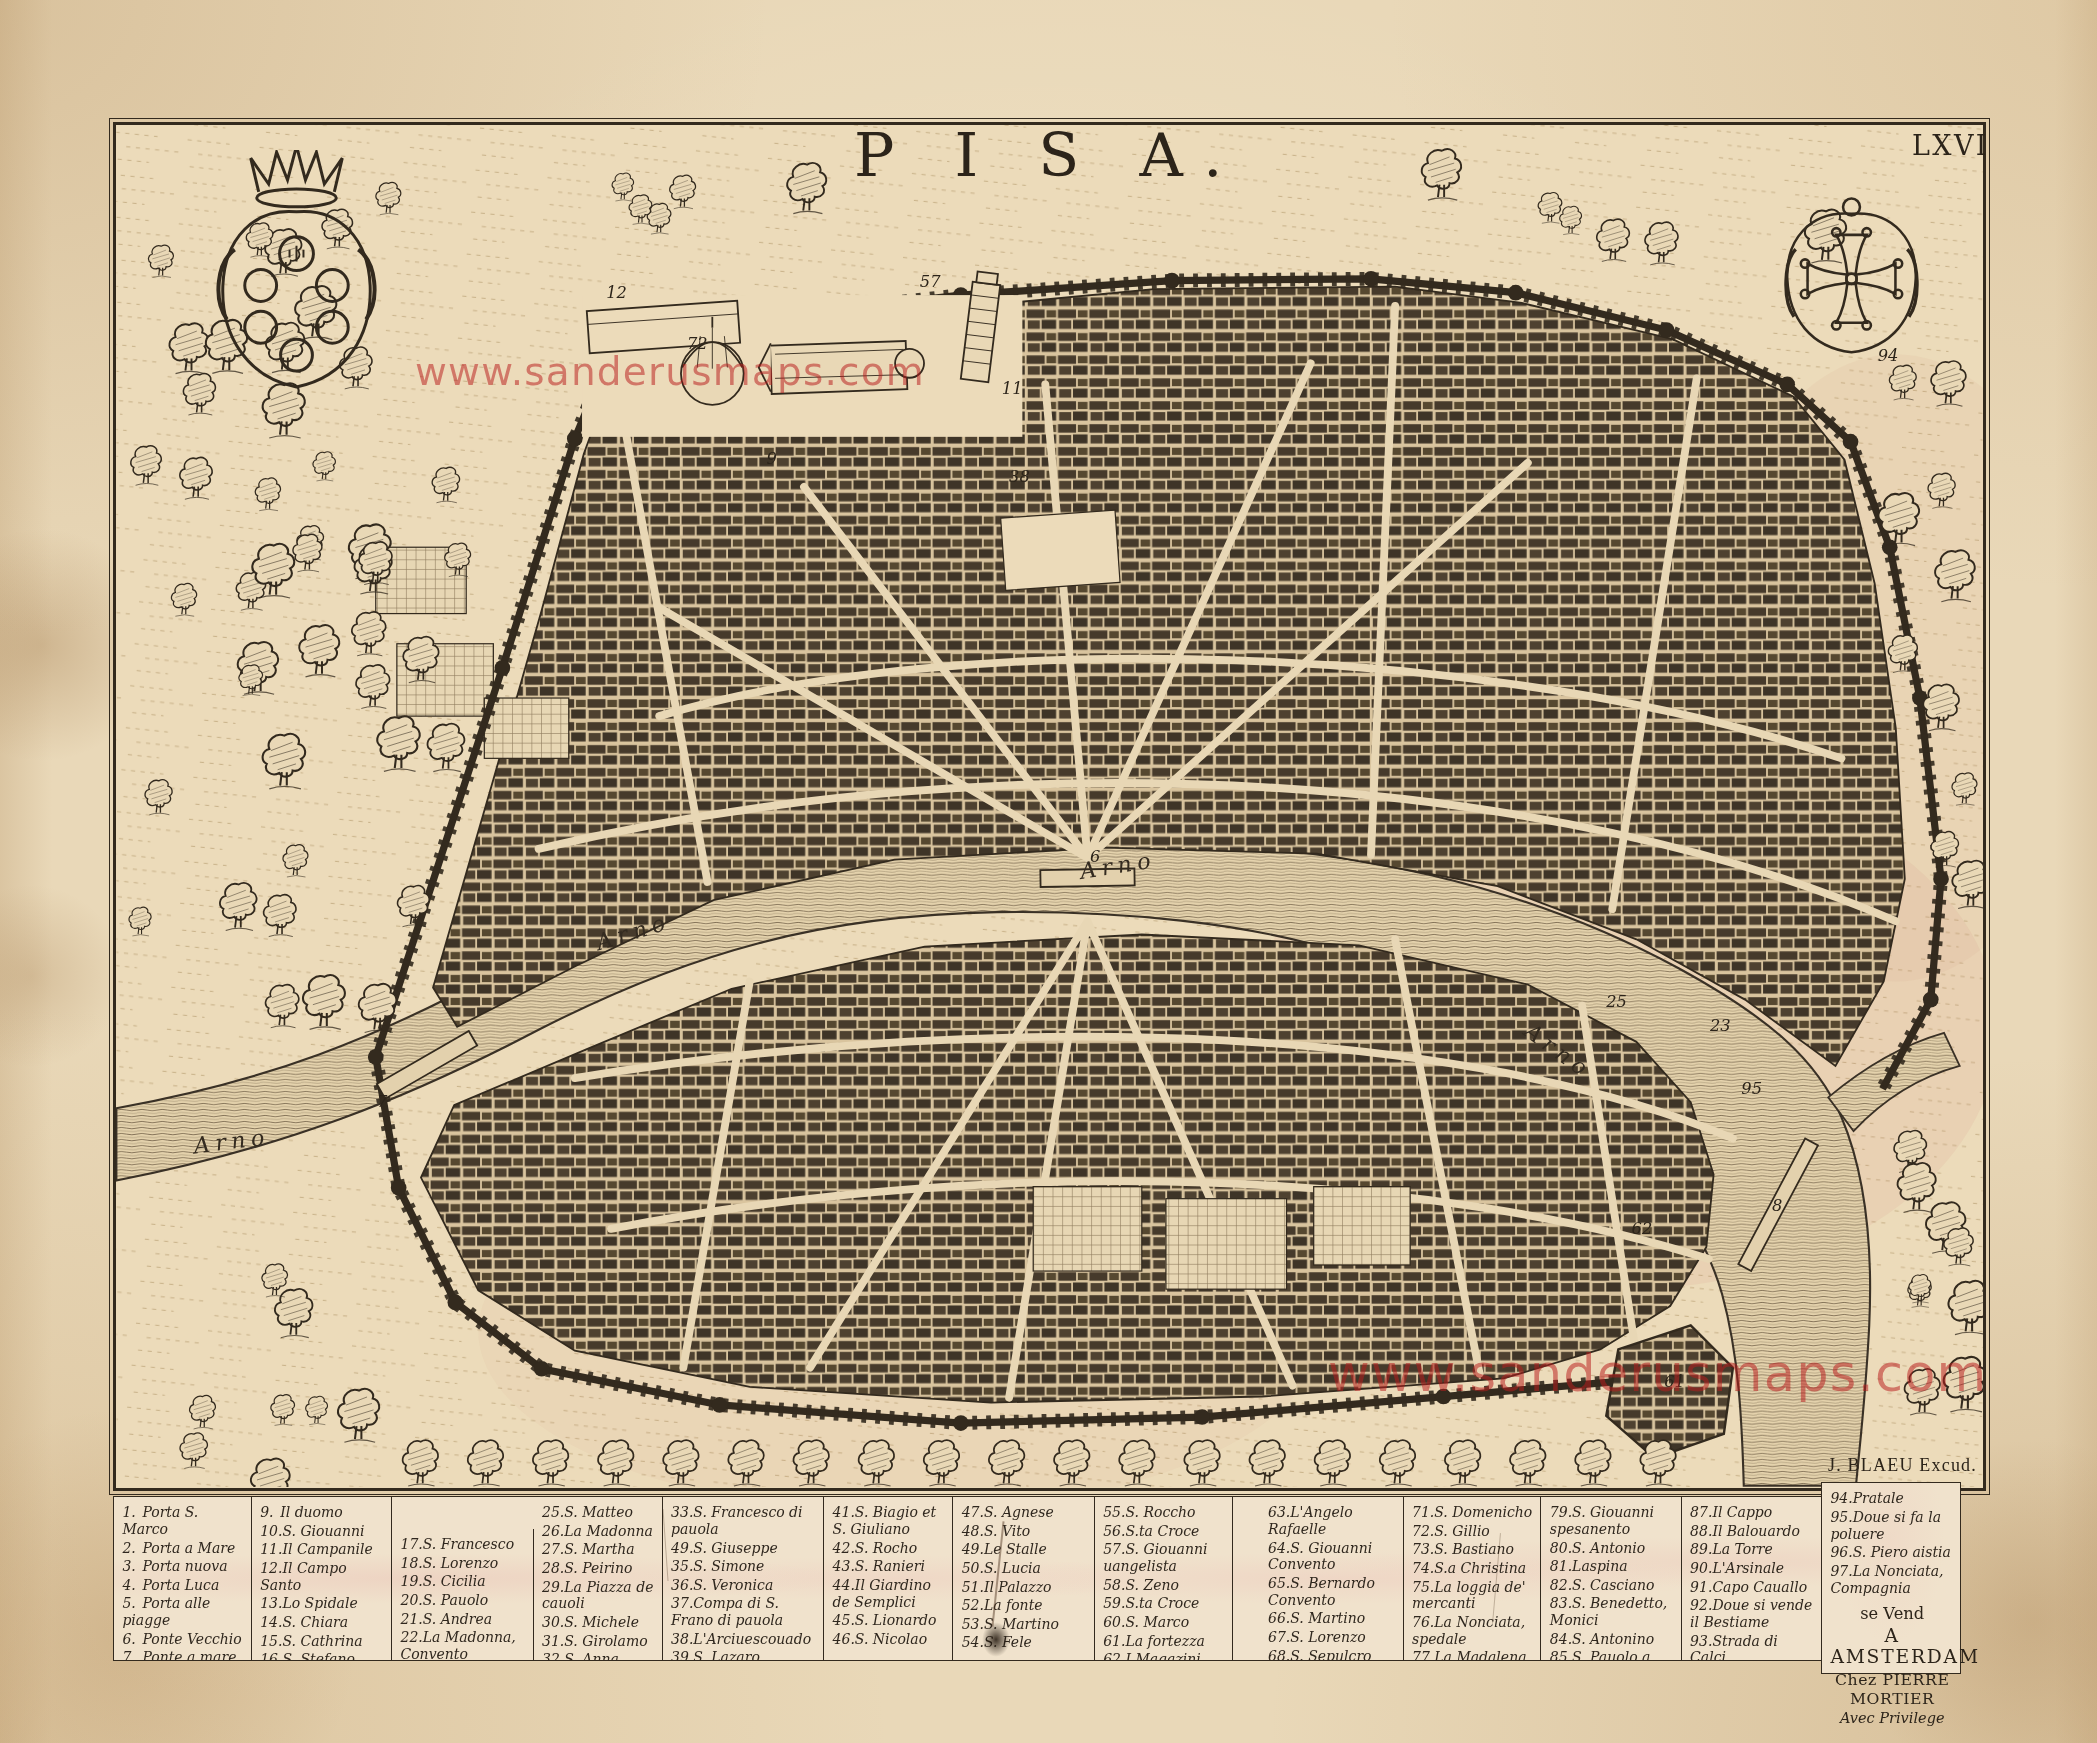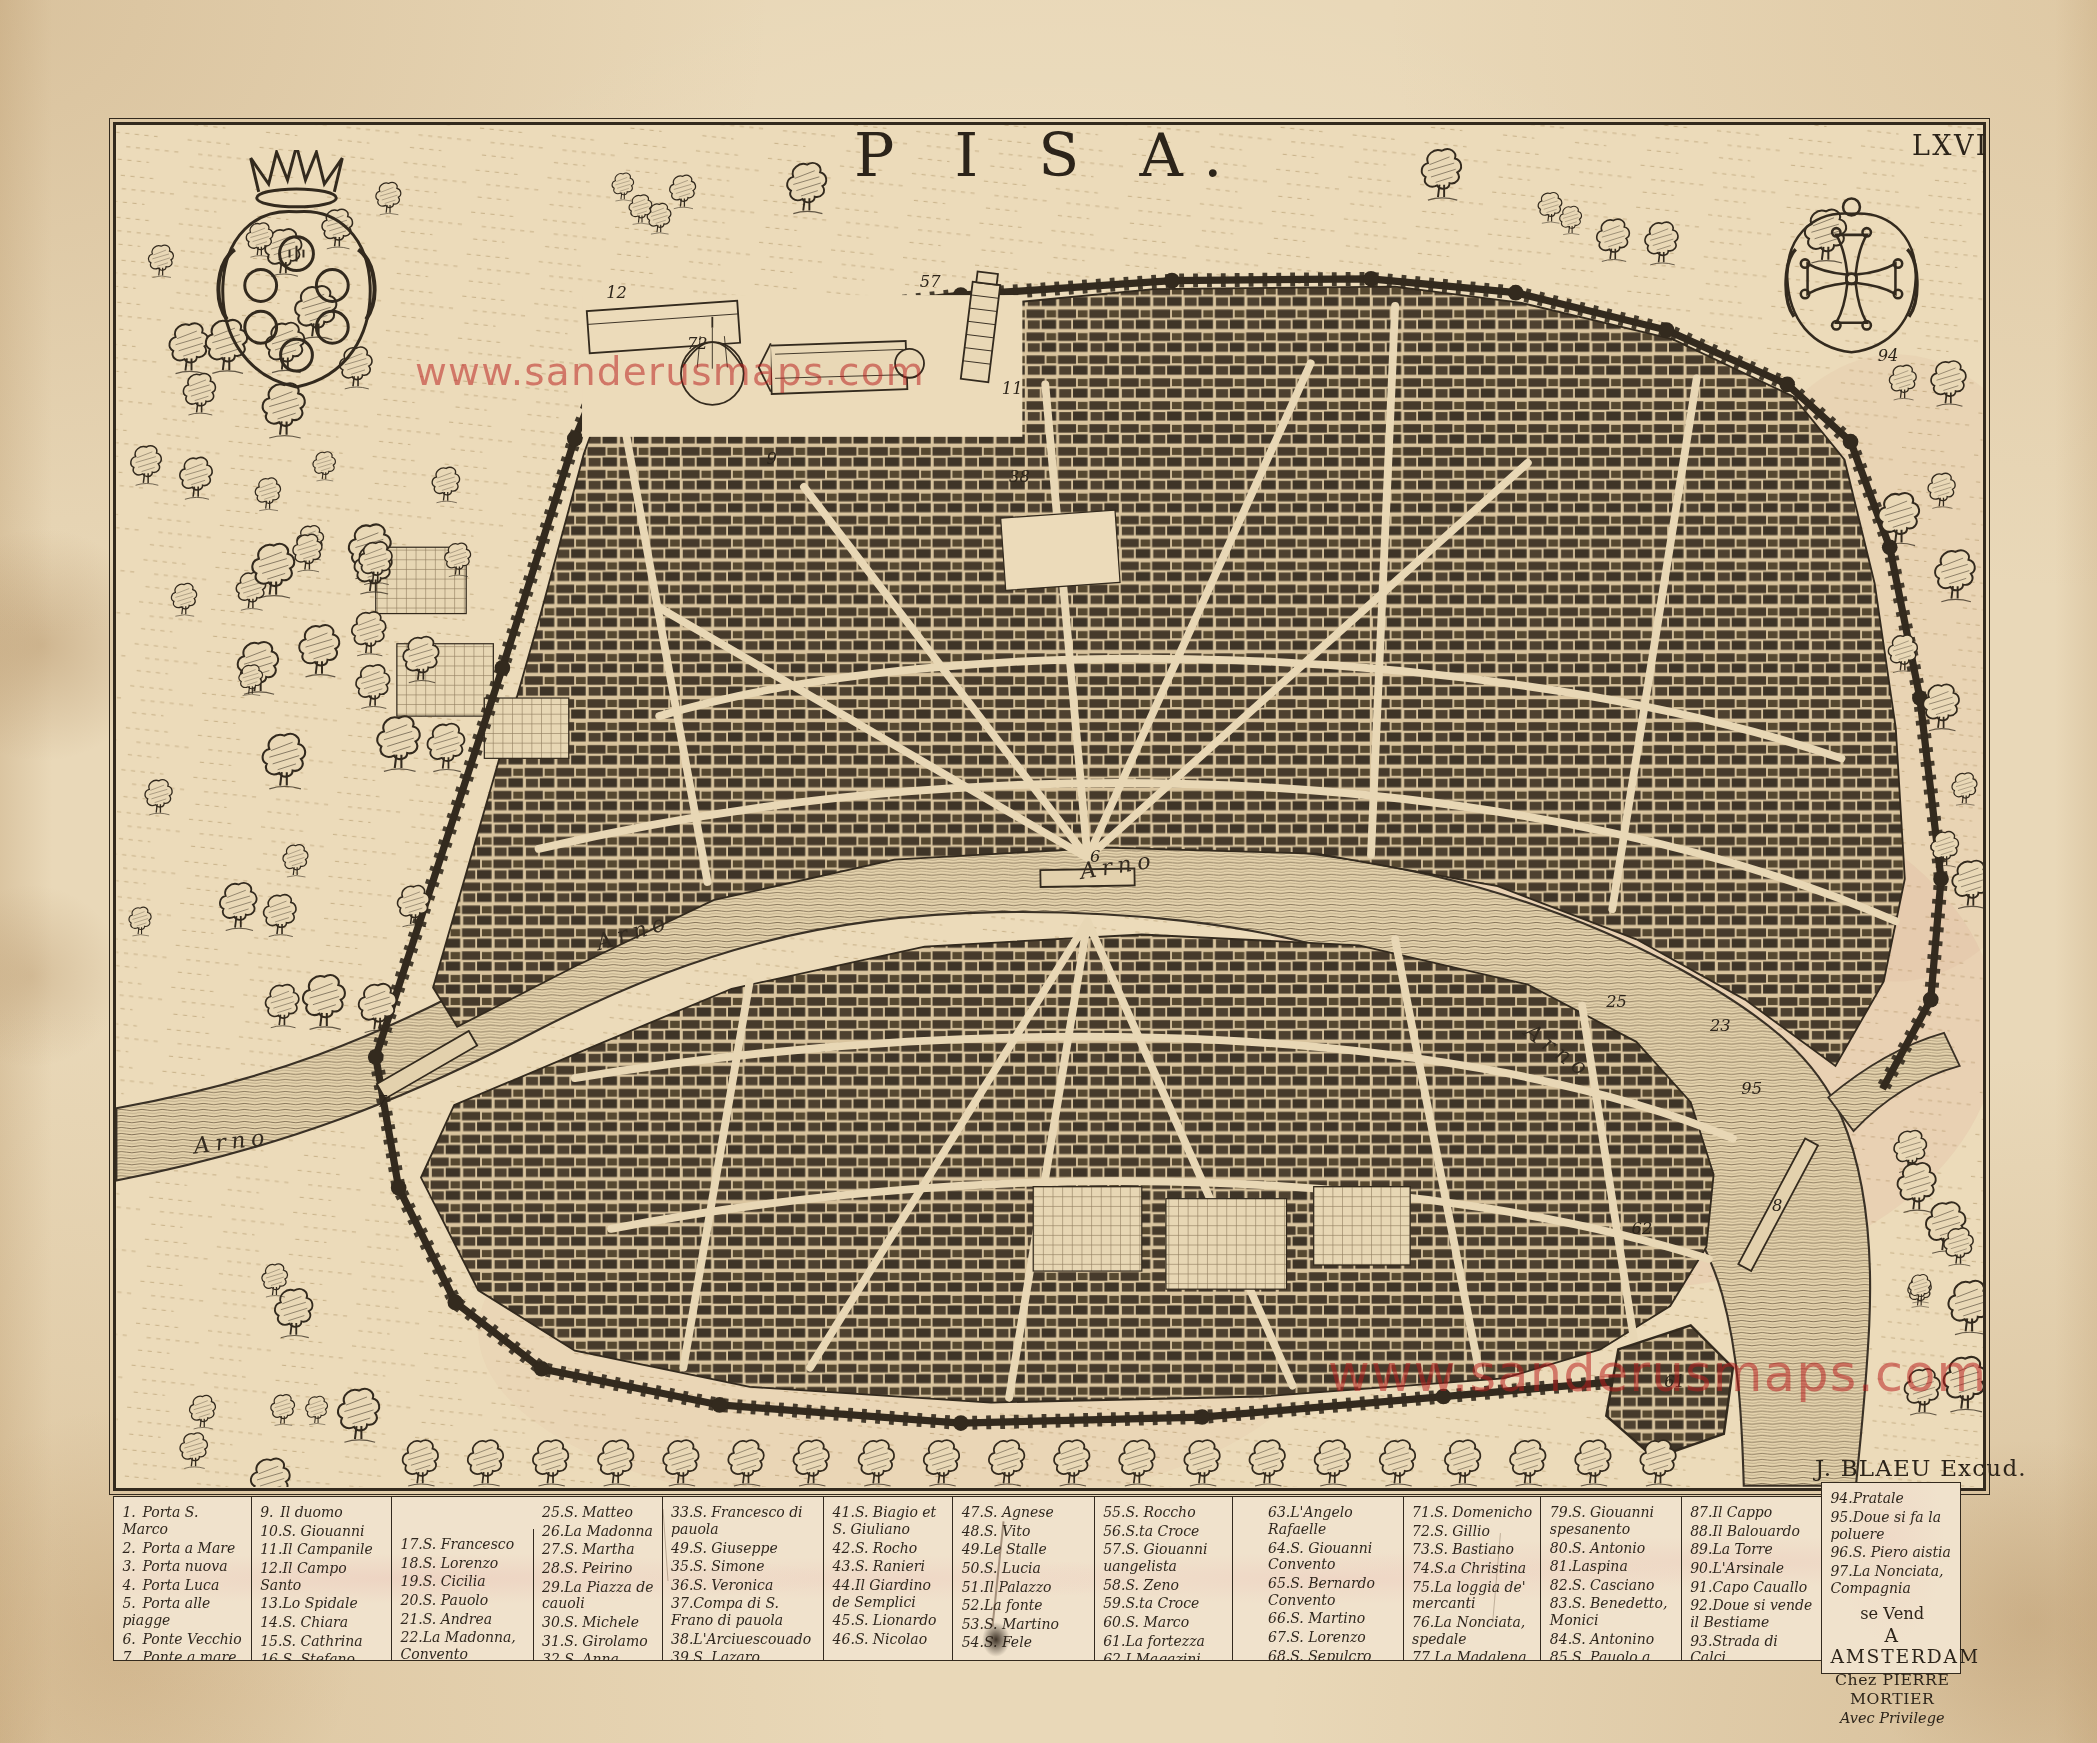--- a/index.html
+++ b/index.html
@@ -31,32 +31,33 @@
   
   .map-title{
     left:50%;top:120px;transform:translateX(-50%);
     font-size:60px;letter-spacing:20.5px;white-space:nowrap;color:#2c241a;
   }
   .plate-number{
     left:1912px;top:130px;font-size:27px;letter-spacing:2.4px;color:#2c241a;
   }
   .engraver{
     left:1815px;top:1455px;width:175px;text-align:center;
-    font-size:23px;letter-spacing:1.2px;color:#2c241a;white-space:nowrap;
+    font-size:18px;letter-spacing:1.2px;color:#2c241a;white-space:nowrap;font-family:Liberation Serif, serif;
   }
   
   .legend{
     left:113px;top:1496px;width:1709px;height:165px;box-sizing:border-box;
     border:1.8px solid #332a1e;display:flex;align-items:stretch;
     background-color:#f0e2cc;
     background-image:
       radial-gradient(ellipse at 18% 50%, rgba(233,190,180,.40), rgba(233,190,180,0) 22%),
       radial-gradient(ellipse at 46% 50%, rgba(236,196,186,.35), rgba(236,196,186,0) 20%),
       radial-gradient(ellipse at 72% 50%, rgba(236,196,186,.38), rgba(236,196,186,0) 22%),
       radial-gradient(ellipse at 95% 40%, rgba(233,190,180,.30), rgba(233,190,180,0) 18%);
+    justify-content: center;
   }
   .legend-col{
     flex:1 1 0;box-sizing:border-box;border-right:1.2px solid #332a1e;
     padding:7.2px 6px 3.6px 8.4px;overflow:hidden;
   }
   .legend-col:last-child{border-right:none;}
   .legend-item{
     font-style:italic;font-size:14px;line-height:1.2;margin-bottom:1.8px;
     color:#2f271e;
   }

